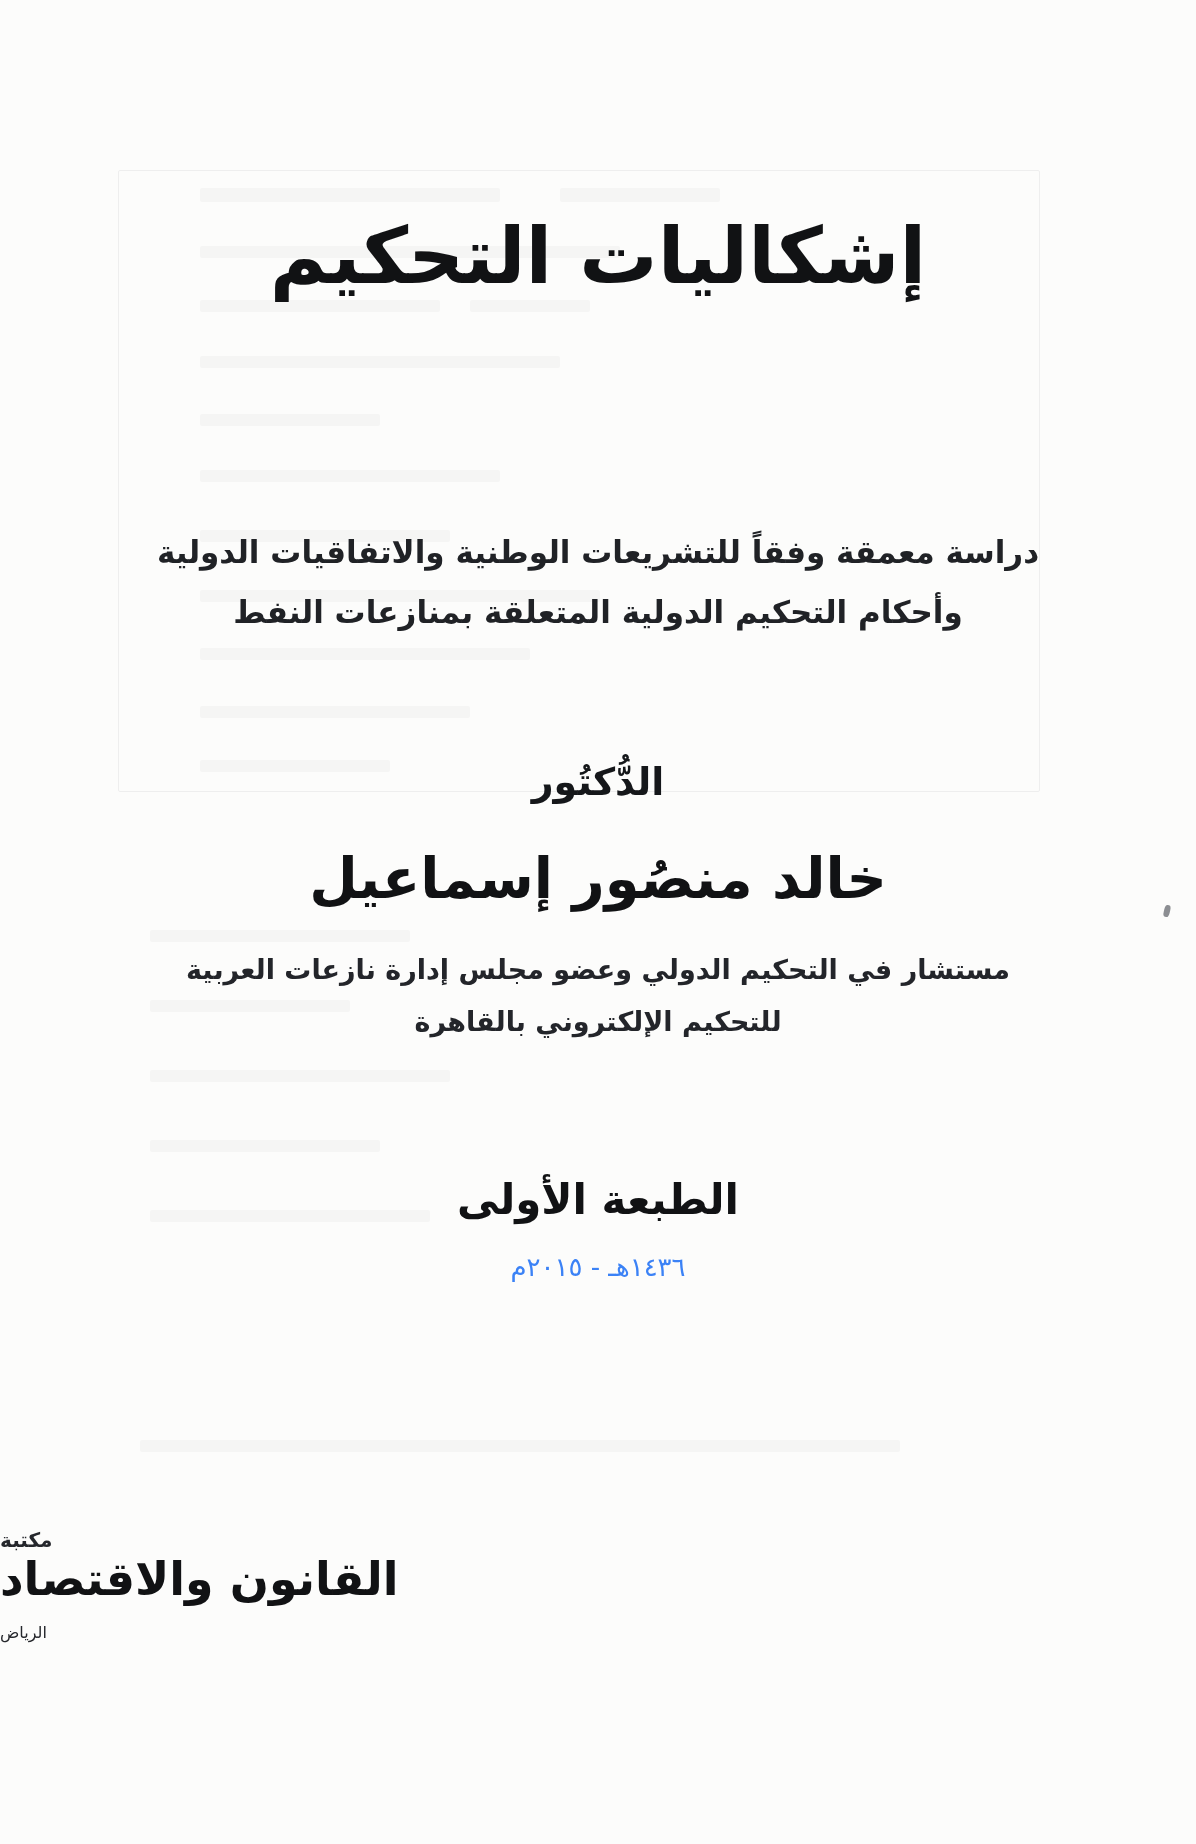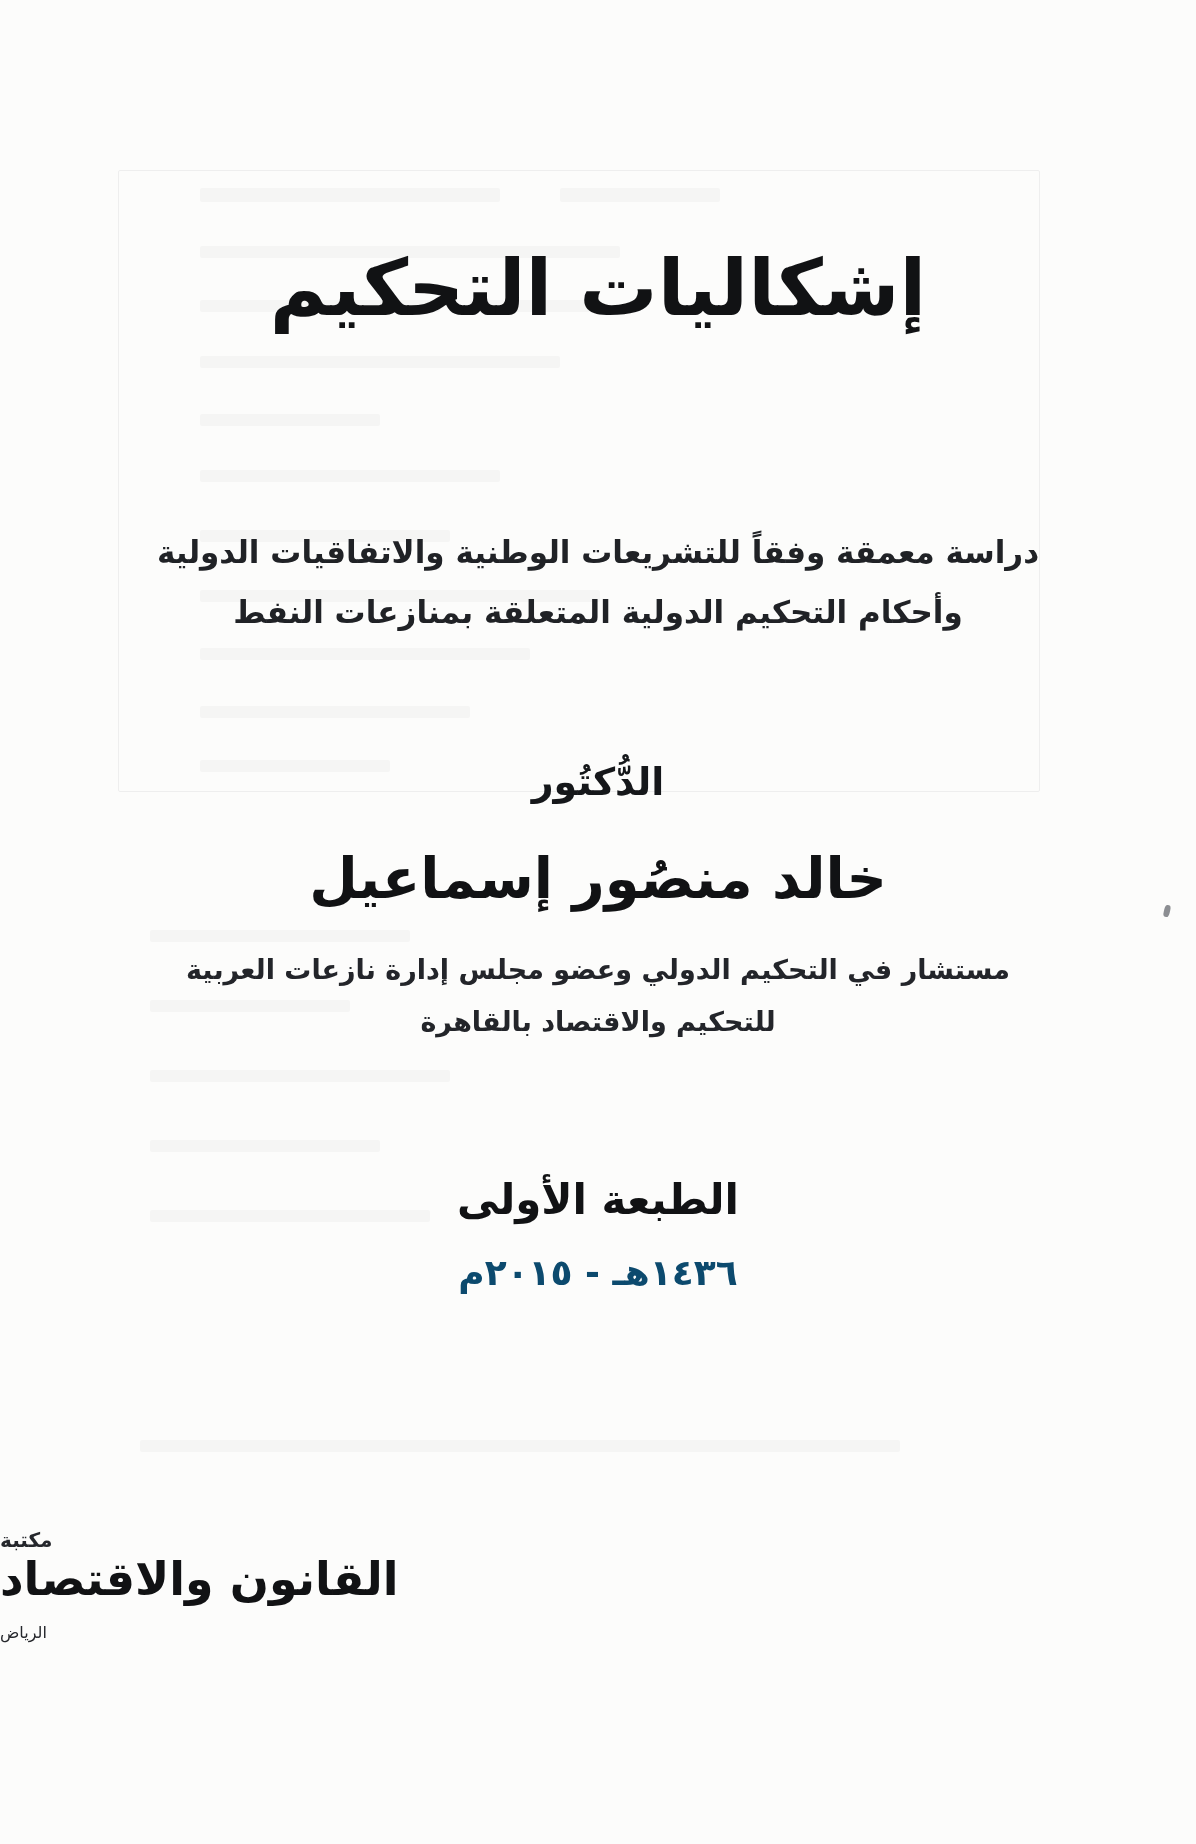--- a/index.html
+++ b/index.html
@@ -55,21 +55,20 @@
     letter-spacing: -1px;
   }
 
   #title1 {
     position: absolute;
     top: 214px;
     left: 0;
     right: 0;
     font-size: 78px;
     line-height: 1.1;
-    margin-top: 32px;
   }
   #title2 {
     position: absolute;
     top: 330px;
     left: 0;
     right: 0;
     font-size: 66px;
     line-height: 1.1;
   }
 
@@ -125,23 +124,23 @@
     right: 0;
     font-size: 42px;
     font-weight: 700;
     color: #111214;
   }
   #year {
     position: absolute;
     top: 1252px;
     left: 0;
     right: 0;
-    font-size: 36px;
-    font-weight: 700;
-    color: #0c4a6e;
+    font-size: 26px;
+    font-weight: 400;
+    color: #3b82f6;
     direction: rtl;
   }
 
   
   .publisher {
     position: absolute;
     top: 1528px;
     left: 0;
     right: 0;
     display: flex;
@@ -218,21 +217,21 @@
     <div class="subtitle" id="sub2">وأحكام التحكيم الدولية المتعلقة بمنازعات النفط</div>
 
     <div class="subtitle" id="sub1">دراسة معمقة وفقاً للتشريعات الوطنية والاتفاقيات الدولية</div>
 
     <div id="doctor-label">الدُّكتُور</div>
 
     <div id="author-name">خالد منصُور إسماعيل</div>
 
     <div class="author-affil" id="affil1">مستشار في التحكيم الدولي وعضو مجلس إدارة نازعات العربية</div>
 
-    <div class="author-affil" id="affil2">للتحكيم والاقتصاد بالقاهرة</div>
+    <div class="author-affil" id="affil2">للتحكيم الإلكتروني بالقاهرة</div>
 
     <div id="edition">الطبعة الأولى</div>
 
     <div id="year">١٤٣٦هـ - ٢٠١٥م</div>
 
     <div class="publisher">
       <div id="pub-top">مكتبة</div>
       <div id="pub-main">القانون والاقتصاد</div>
       <div id="pub-city">الرياض</div>
     </div>

